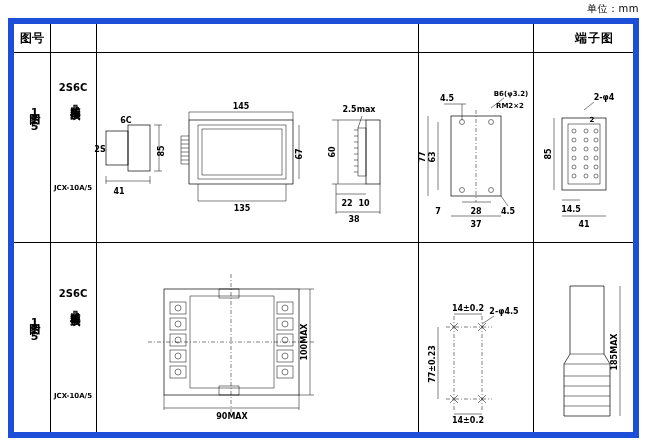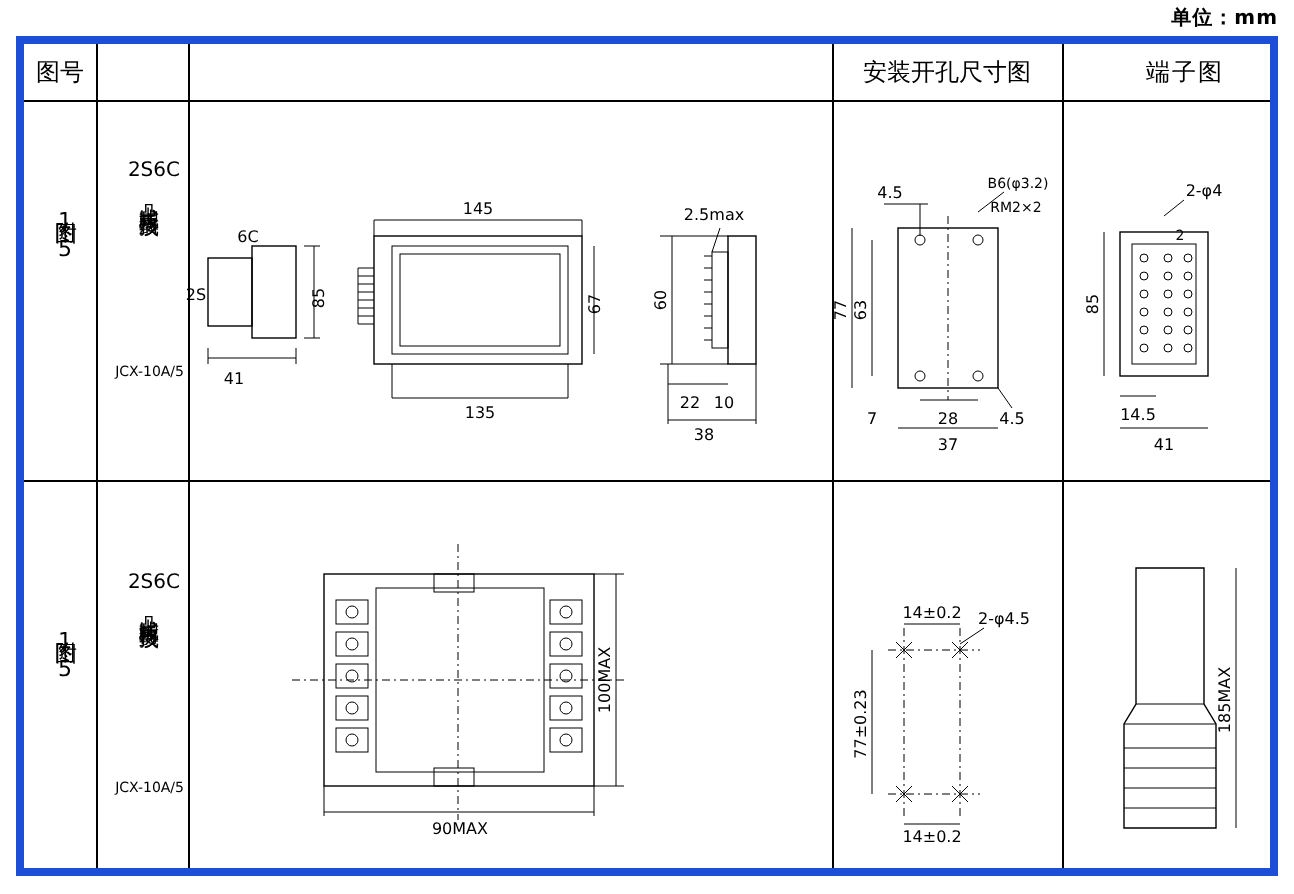--- a/index.html
+++ b/index.html
@@ -14,30 +14,30 @@
     color: #000;
     position: relative;
     overflow: hidden;
   }
   .unit-line {
     position: absolute;
     right: 8px;
     top: 2px;
     font-size: 10px;
     letter-spacing: 0.5px;
-    font-weight: bold;
   }
   .table {
     position: absolute;
     left: 8px;
     top: 18px;
     width: 631px;
     height: 420px;
-    border: 4px solid #1d4ed8;
+    border: 6px solid #1d4ed8;
     box-sizing: border-box;
+    font-weight: bold;
   }
   .vline {
     position: absolute;
     top: 0;
     bottom: 0;
     width: 1px;
     background: #000;
   }
   .hline {
     position: absolute;
@@ -50,21 +50,21 @@
     position: absolute;
     top: 0;
     height: 28px;
     line-height: 28px;
     text-align: center;
     font-size: 12px;
     letter-spacing: 3px;
   }
   .cell-label {
     position: absolute;
-    text-align: right;
+    text-align: center;
     font-size: 11px;
   }
   .vtext {
     writing-mode: vertical-rl;
     text-orientation: upright;
     letter-spacing: 1px;
     line-height: 1.05;
   }
   svg { position: absolute; left: 0; top: 0; overflow: visible; }
   .dl { stroke: #000; stroke-width: 0.7; fill: none; }
@@ -90,21 +90,20 @@
 
   <div class="vline" style="left:36px;"></div>
   <div class="vline" style="left:82px;"></div>
   <div class="vline" style="left:404px;"></div>
   <div class="vline" style="left:519px;"></div>
 
   <div class="hline" style="top:28px;"></div>
   <div class="hline" style="top:218px;"></div>
 
   <div class="hdr" style="left:0; width:36px; letter-spacing:0;">图号</div>
-  <div class="hdr" style="left:404px; width:115px; letter-spacing:0;">安装开孔尺寸图</div>
   <div class="hdr" style="left:515px; width:131px; letter-spacing:1px;">端子图</div>
 
   <div class="cell-label vtext" style="left:10px; top:80px; width:16px; font-size:11px;">附图15</div>
 
   <div class="cell-label" style="left:40px; top:58px; width:38px; font-size:10px;">2S6C</div>
   <div class="cell-label vtext" style="left:52px; top:72px; width:14px; font-size:10px;">凸出式板后接线</div>
   <div class="cell-label" style="left:38px; top:160px; width:42px; font-size:7px;">JCX-10A/5</div>
 
   <svg width="631" height="420">
 

